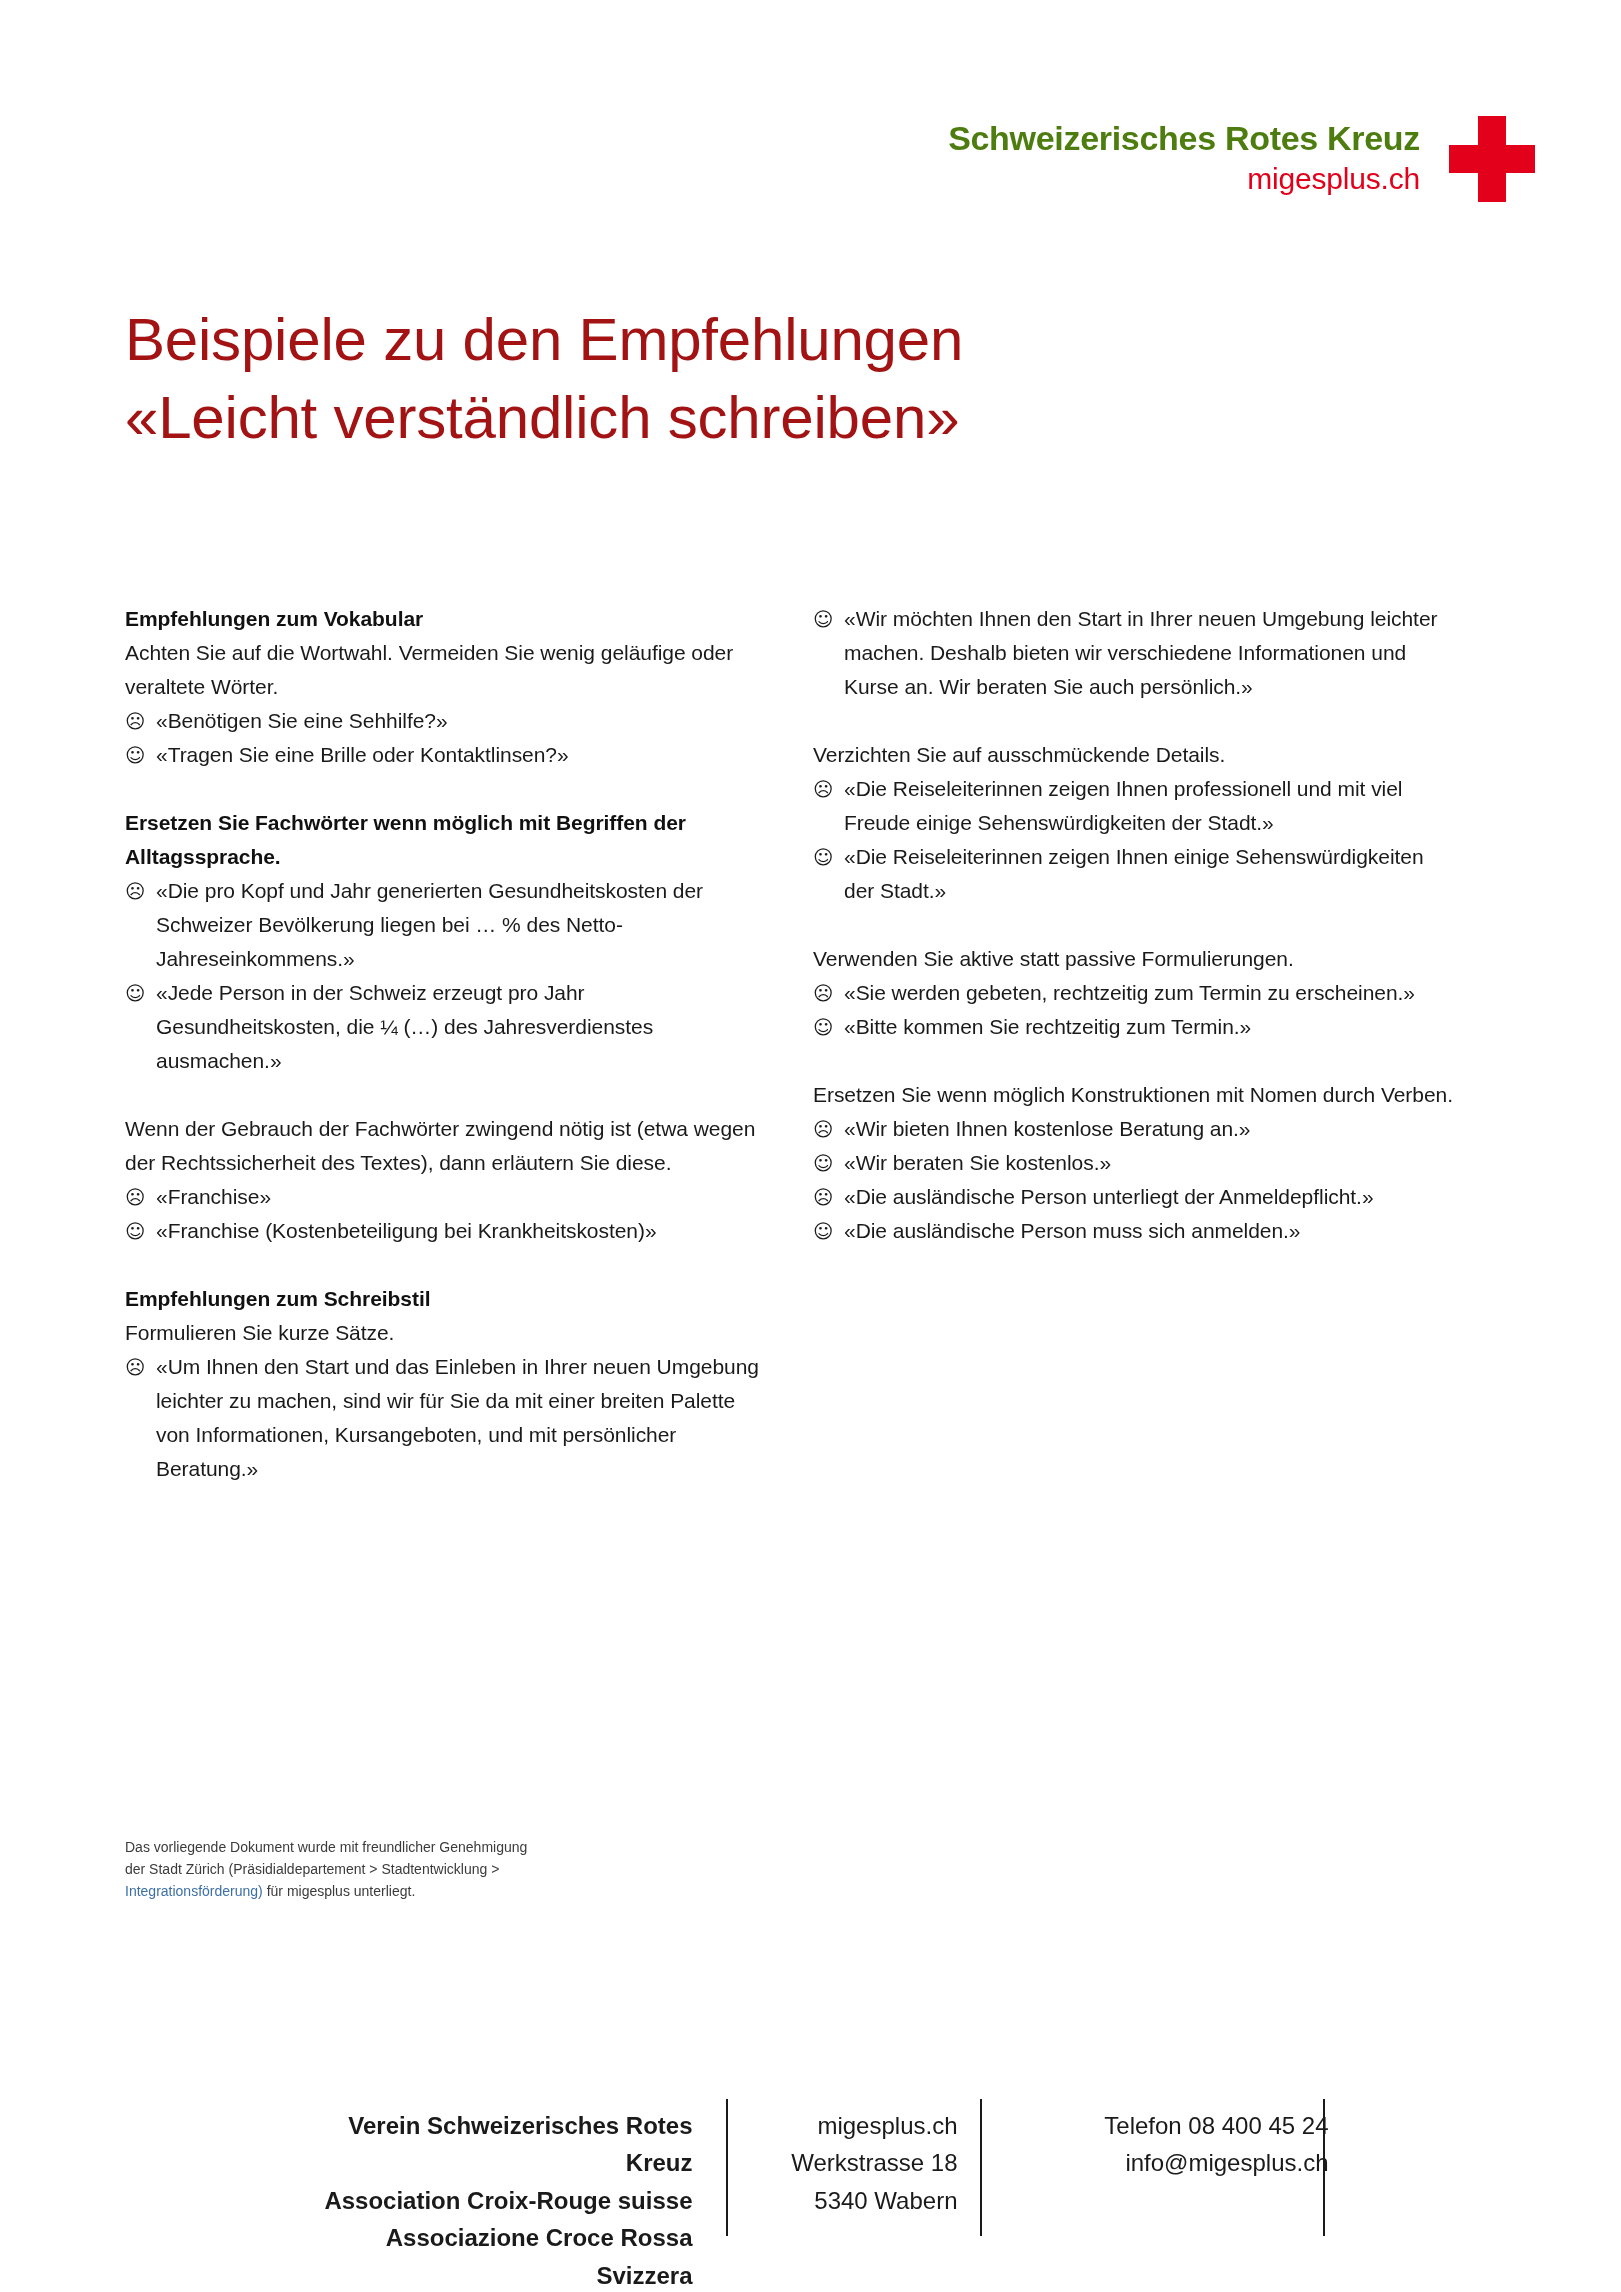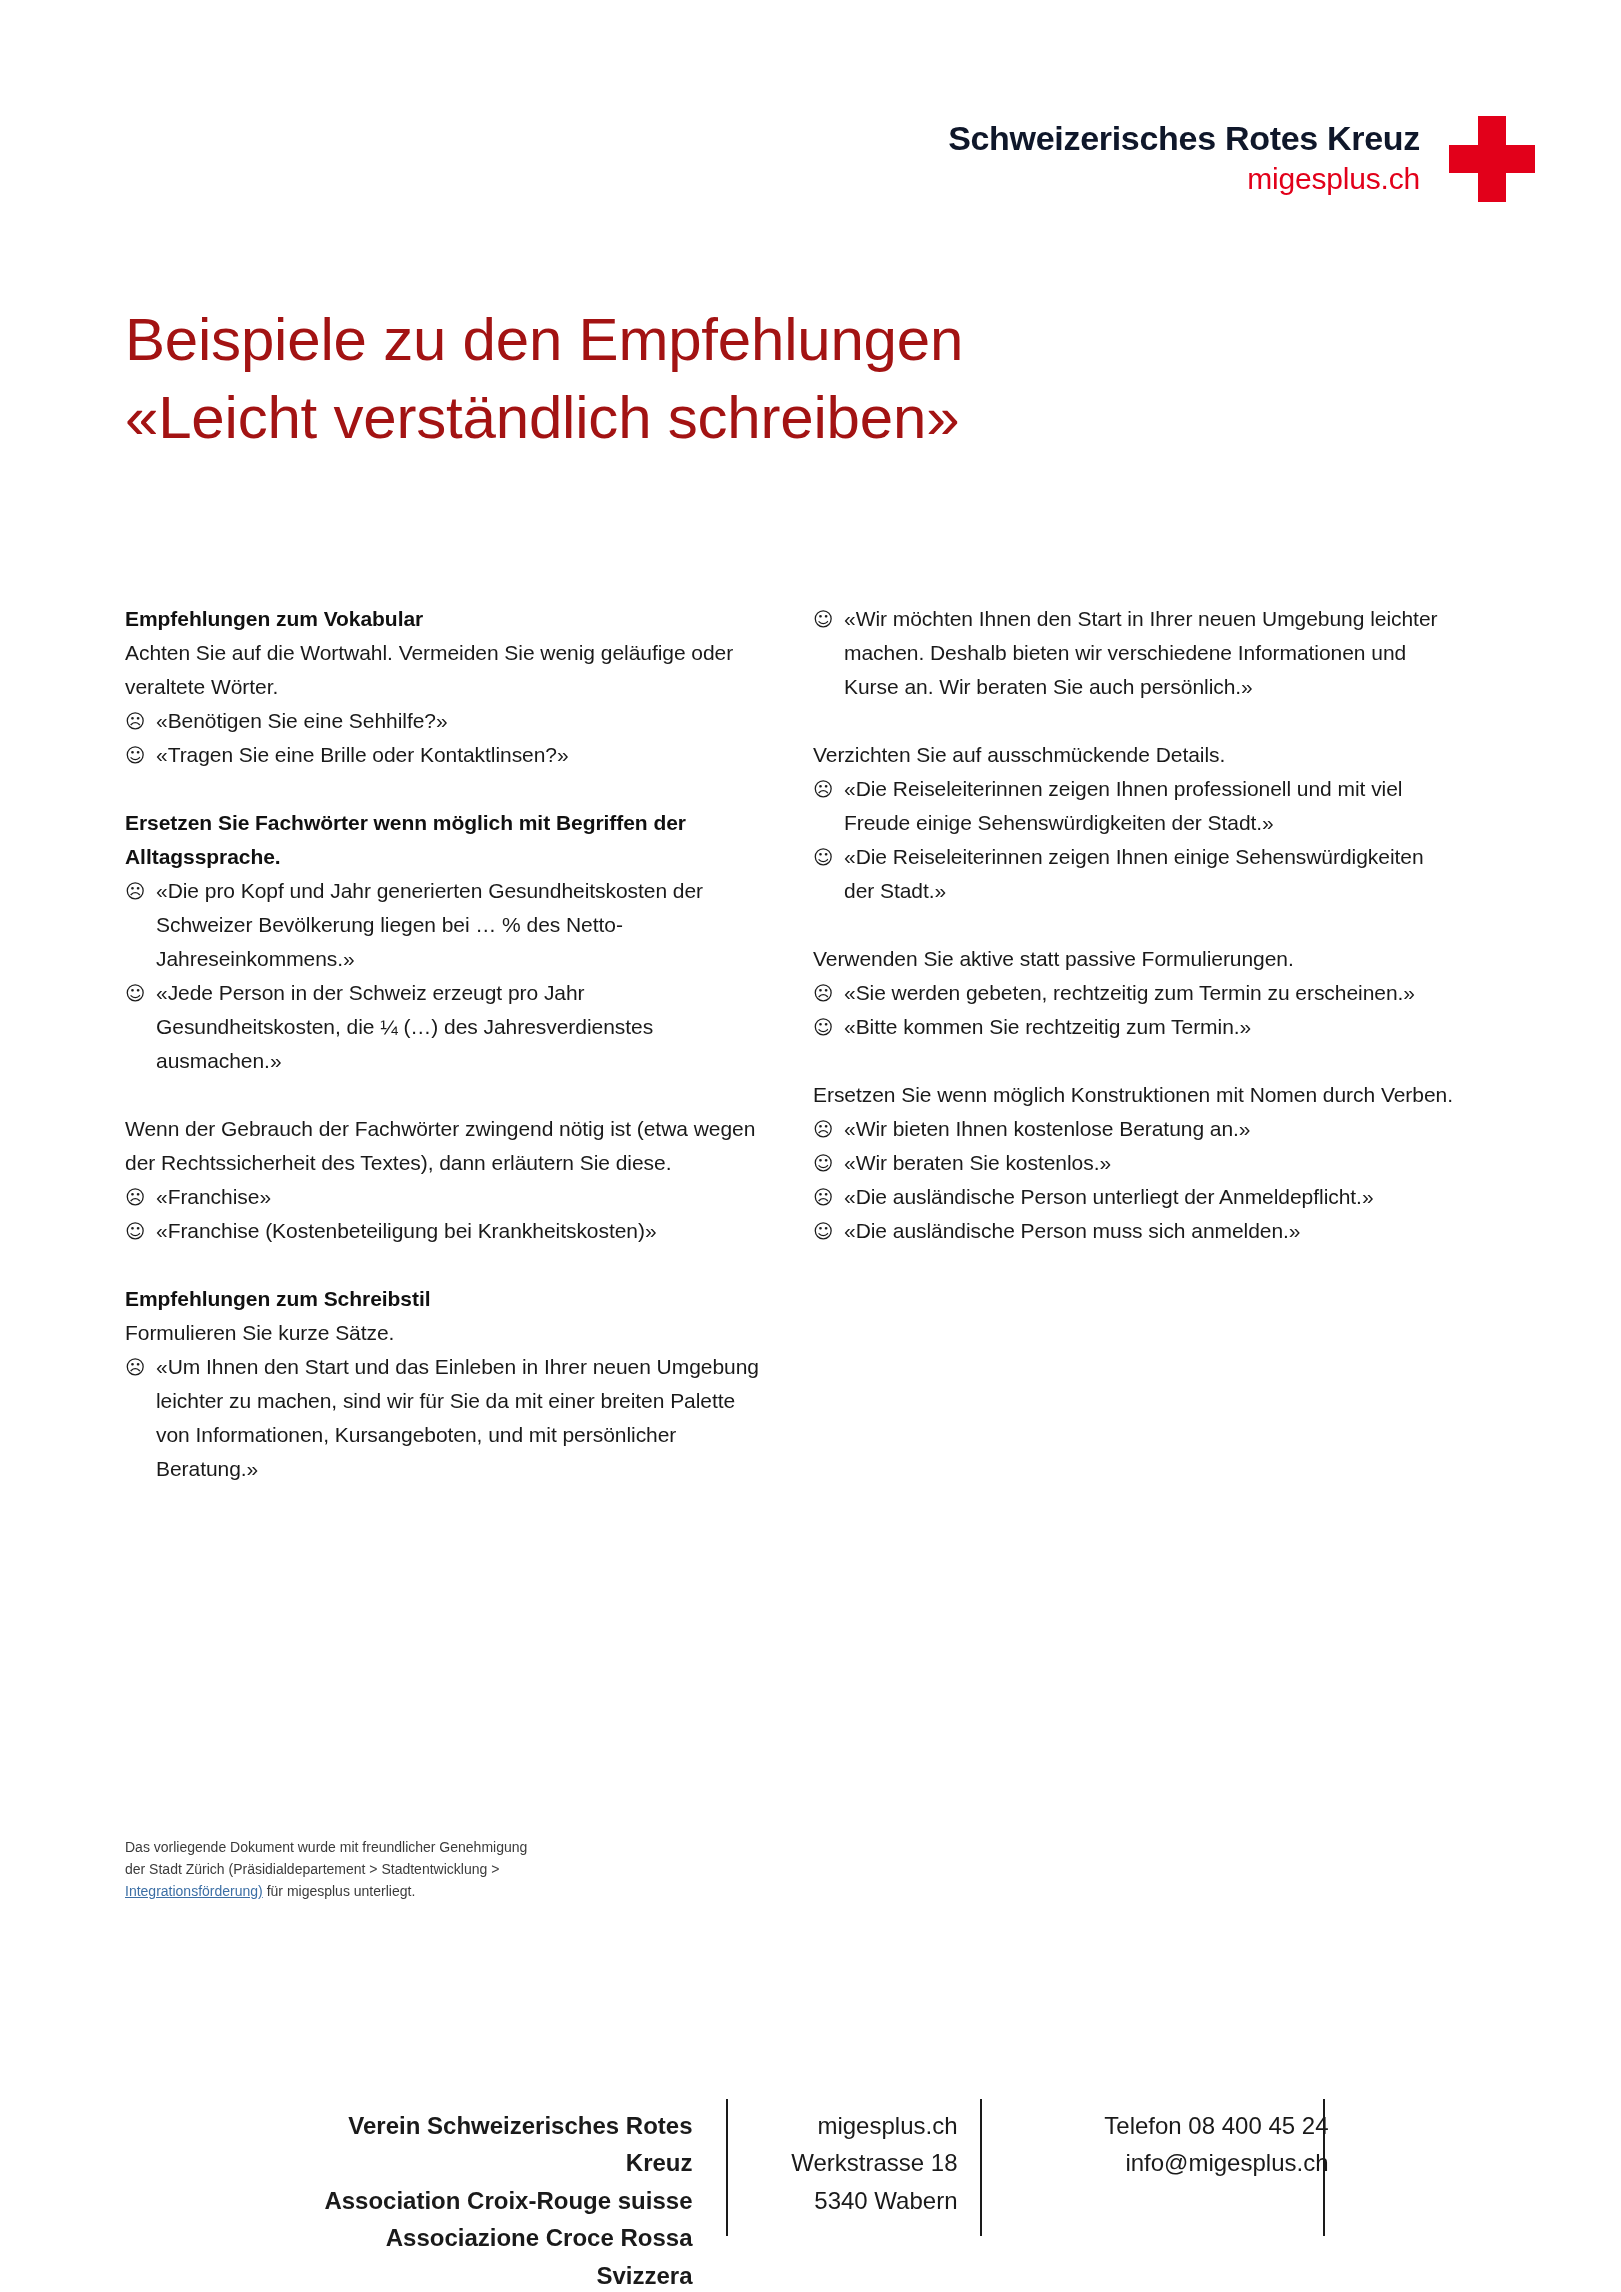--- a/index.html
+++ b/index.html
@@ -35,21 +35,21 @@
     display: flex;
     flex-direction: column;
     align-items: flex-end;
     line-height: 1.18;
     padding-top: 2px;
   }
   .logo-line1 {
     font-size: 34px;
     font-weight: bold;
     letter-spacing: -0.3px;
-    color: #0f172a;
+    color: #4d7c0f;
     white-space: nowrap;
   }
   .logo-line2 {
     font-size: 30px;
     color: #e2001a;
     letter-spacing: -0.2px;
     white-space: nowrap;
     margin-top: 2.9px;
   }
   .cross {
@@ -151,21 +151,20 @@
     left: 125px;
     top: 1836px;
     width: 608px;
     font-size: 14px;
     line-height: 1.58;
     color: #3b3b3b;
   }
   .footnote a,
   .footnote .link {
     color: #3c6fa5;
-    text-decoration: underline;
   }
 
   
   .footer {
     position: absolute;
     left: 0;
     right: 0;
     top: 2107px;
     height: 147px;
   }

